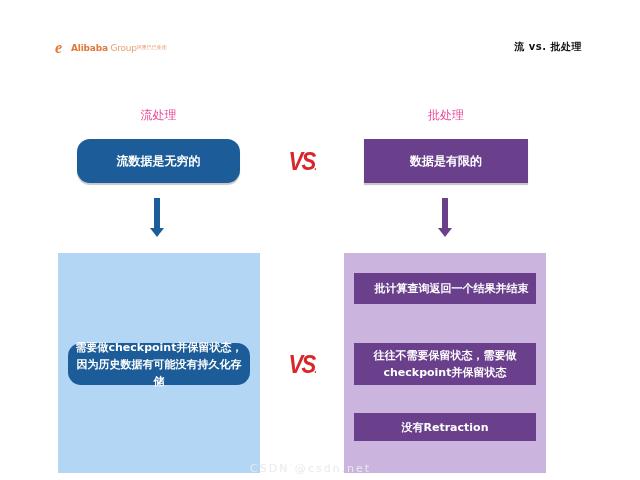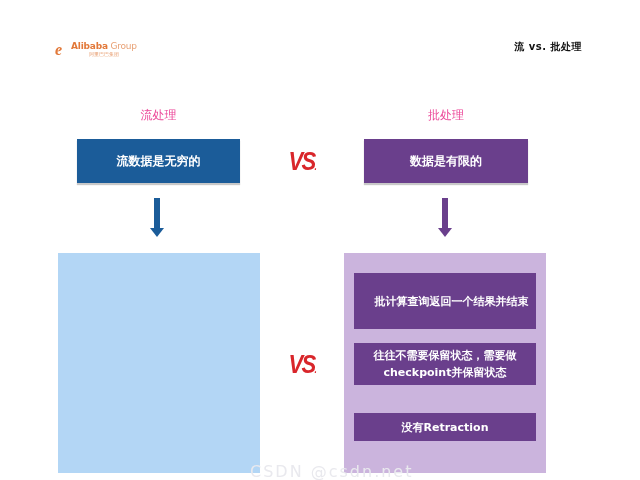--- a/index.html
+++ b/index.html
@@ -2,42 +2,42 @@
 <html><head>
 <meta charset="utf-8">
 <style>
   html, body { margin: 0; padding: 0; }
   body { width: 640px; height: 480px; background: #ffffff; position: relative; overflow: hidden;
          font-family: "DejaVu Sans", "Liberation Sans", sans-serif; }
   .abs { position: absolute; }
   .logo { left: 55px; top: 42px; display: flex; align-items: center; }
   .logo-mark { width: 14px; height: 12px; color: #e2793a; font-family: "Liberation Serif", serif;
                font-style: italic; font-weight: bold; font-size: 16px; line-height: 12px; margin-right: 2px; }
-  .logo-text { display: flex; flex-direction: column; line-height: 1; text-align: center; }
+  .logo-text { display: flex; flex-direction: row; line-height: 1; }
   .logo-name { font-size: 9px; color: #e2793a; font-weight: bold; letter-spacing: -0.2px; }
   .logo-name span { font-weight: normal; color: #e8a074; }
   .logo-cn { font-size: 5px; color: #e8a074; margin-top: 1px; }
   .title { right: 58px; top: 40px; font-size: 10px; font-weight: bold; color: #111; letter-spacing: 0.5px; }
   .col-label { font-size: 12px; color: #ec4899; text-align: center; }
   .head-box { height: 44px; display: flex; align-items: center; justify-content: center;
               color: #fff; font-size: 12px; font-weight: bold; box-shadow: 0 2px 1px #c8c8c8; }
-  .blue { background: #1b5c99; }
+  .blue { background: #1b5c99; border-radius: 13px; }
   .purple { background: #6a3f8c; }
   .arrow { width: 14px; }
   .arrow .shaft { width: 6px; height: 30px; margin: 0 auto; }
   .arrow .head { width: 0; height: 0; border-left: 7px solid transparent; border-right: 7px solid transparent; }
   .vs { font-family: "Liberation Sans", sans-serif; font-weight: bold; font-style: italic; font-size: 26px;
         color: #d9262b; letter-spacing: -2px; transform: scaleX(0.85); }
   .vs .dot { font-size: 10px; letter-spacing: 0; }
   .panel { padding: 0; }
   .panel.lb { background: #b3d6f5; }
   .panel.lp { background: #cbb4dd; }
   .item { position: absolute; left: 10px; right: 10px; display: flex; align-items: center; justify-content: center;
           text-align: center; color: #fff; font-size: 11px; font-weight: bold; line-height: 17px; padding: 0 6px; box-sizing: border-box; }
-  .watermark { left: 250px; top: 462px; font-size: 16px; color: #e9e9ee; letter-spacing: 2px; }
+  .watermark { left: 250px; top: 462px; font-size: 11px; color: #e9e9ee; letter-spacing: 2px; }
 </style>
 </head>
 <body>
 
 <div class="abs logo">
   <div class="logo-mark">e</div>
   <div class="logo-text">
     <div class="logo-name"><b>Alibaba</b><span> Group</span></div>
     <div class="logo-cn">阿里巴巴集团</div>
   </div>
@@ -59,26 +59,29 @@
 <div class="abs arrow" style="left:150px; top:198px;">
   <div class="shaft" style="background:#1b5c99;"></div>
   <div class="head" style="border-top:9px solid #1b5c99;"></div>
 </div>
 <div class="abs arrow" style="left:438px; top:198px;">
   <div class="shaft" style="background:#6a3f8c;"></div>
   <div class="head" style="border-top:9px solid #6a3f8c;"></div>
 </div>
 
 <div class="abs panel lb" style="left:58px; top:253px; width:202px; height:220px;">
+  <div class="item blue" style="top:90px; height:42px;">
+    <span>需要做checkpoint并保留状态，因为历史数据有可能没有持久化存储</span>
+  </div>
 </div>
 
 <div class="abs vs" style="left:286px; top:349px;"><span>VS</span><span class="dot">.</span></div>
 
 <div class="abs panel lp" style="left:344px; top:253px; width:202px; height:220px;">
-  <div class="item purple" style="top:20px; height:56px;padding-left:19px;">
+  <div class="item purple" style="top:20px; height:31px;padding-left:19px;">
     <span>批计算查询返回一个结果并结束</span>
   </div>
   <div class="item purple" style="top:90px; height:42px;">
     <span>往往不需要保留状态，需要做checkpoint并保留状态</span>
   </div>
   <div class="item purple" style="top:160px; height:28px;align-items:center;">
     <span>没有Retraction</span>
   </div>
 </div>
 

